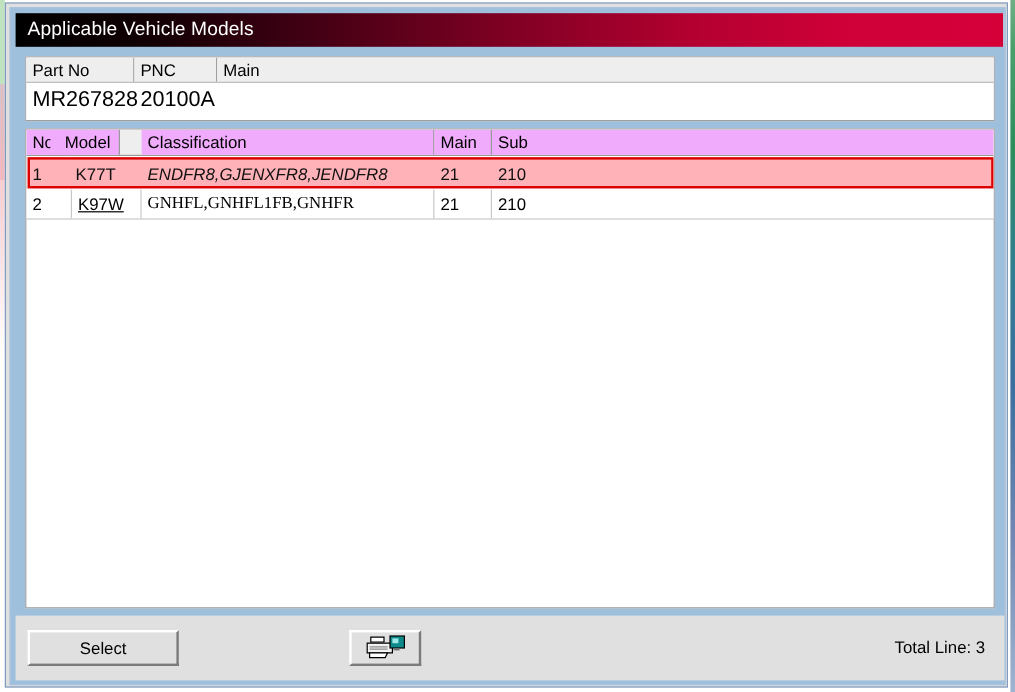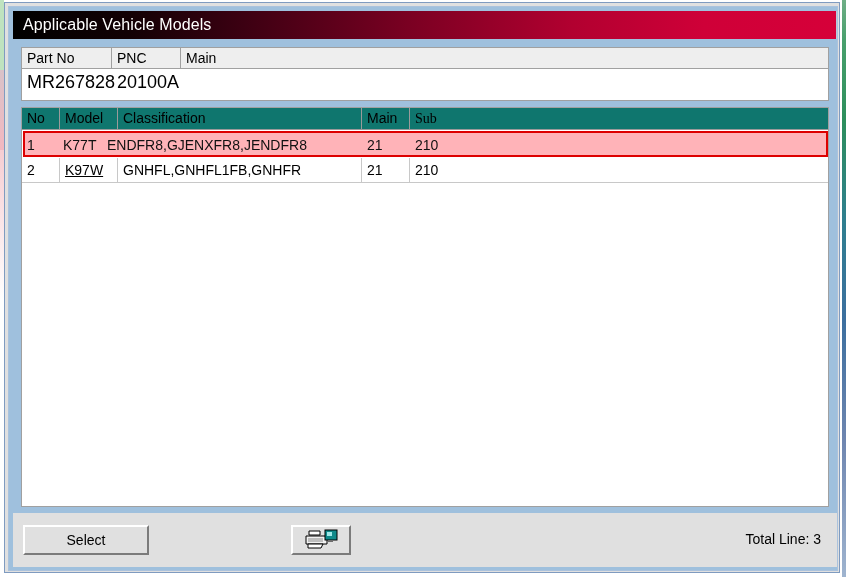--- a/index.html
+++ b/index.html
@@ -172,23 +172,23 @@
     position: absolute;
     top: 0;
     height: 21px;
     line-height: 21px;
     font-size: 14px;
     color: #000000;
     padding-left: 5px;
     box-sizing: border-box;
     border-right: 1px solid #9a9a9a;
     white-space: nowrap;
-    background: #0f766e;
-  }
-  .g-hcell.last { border-right: none; font-family: Liberation Serif, serif; }
+    background: #f0abfc;
+  }
+  .g-hcell.last { border-right: none; }
 
   .g-row {
     position: absolute;
     left: 0;
     width: 100%;
     height: 24px;
     background: #ffffff;
   }
   .g-cell {
     position: absolute;
@@ -293,40 +293,40 @@
       <div class="part-value-row">
         <div class="part-vcell" style="left:0px;width:90px;">MR267828</div>
         <div class="part-vcell" style="left:90px;width:69px;">20100A</div>
       </div>
     </div>
 
     <div id="grid-panel">
 
       <div id="grid-header">
         <div class="g-hcell" style="left:0px;width:38px;">No</div>
-        <div class="g-hcell" style="left:38px;width:58px;">Model</div>
+        <div class="g-hcell" style="left:20px;width:58px;text-align:center;">Model</div>
         <div class="g-hcell" style="left:96px;width:244px;">Classification</div>
         <div class="g-hcell" style="left:340px;width:48px;">Main</div>
         <div class="g-hcell last" style="left:388px;right:0;">Sub</div>
       </div>
 
       <div id="row-selected-overlay"></div>
 
       <div class="g-row selected" style="top:25px;">
         <div class="g-cell" style="left:0px;width:38px;">1</div>
         <div class="g-cell" style="left:36px;width:58px;">K77T</div>
-        <div class="g-cell" style="left:80px;width:244px;">ENDFR8,GJENXFR8,JENDFR8</div>
+        <div class="g-cell" style="left:96px;width:244px;font-style:italic;">ENDFR8,GJENXFR8,JENDFR8</div>
         <div class="g-cell" style="left:340px;width:48px;">21</div>
         <div class="g-cell last" style="left:388px;right:0;">210</div>
       </div>
 
       <div class="g-row" style="top:50px;">
         <div class="g-cell" style="left:0px;width:38px;">2</div>
         <div class="g-cell" style="left:38px;width:58px;text-decoration:underline;">K97W</div>
-        <div class="g-cell" style="left:96px;width:244px;">GNHFL,GNHFL1FB,GNHFR</div>
+        <div class="g-cell" style="left:96px;width:244px;font-family:Liberation Serif, serif;">GNHFL,GNHFL1FB,GNHFR</div>
         <div class="g-cell" style="left:340px;width:48px;">21</div>
         <div class="g-cell last" style="left:388px;right:0;">210</div>
       </div>
 
       <div style="position:absolute;left:0;top:74px;width:100%;height:1px;background:#c8c8c8;"></div>
     </div>
 
     <div id="footer">
 
       <div class="btn" id="btn-close">Select</div>

